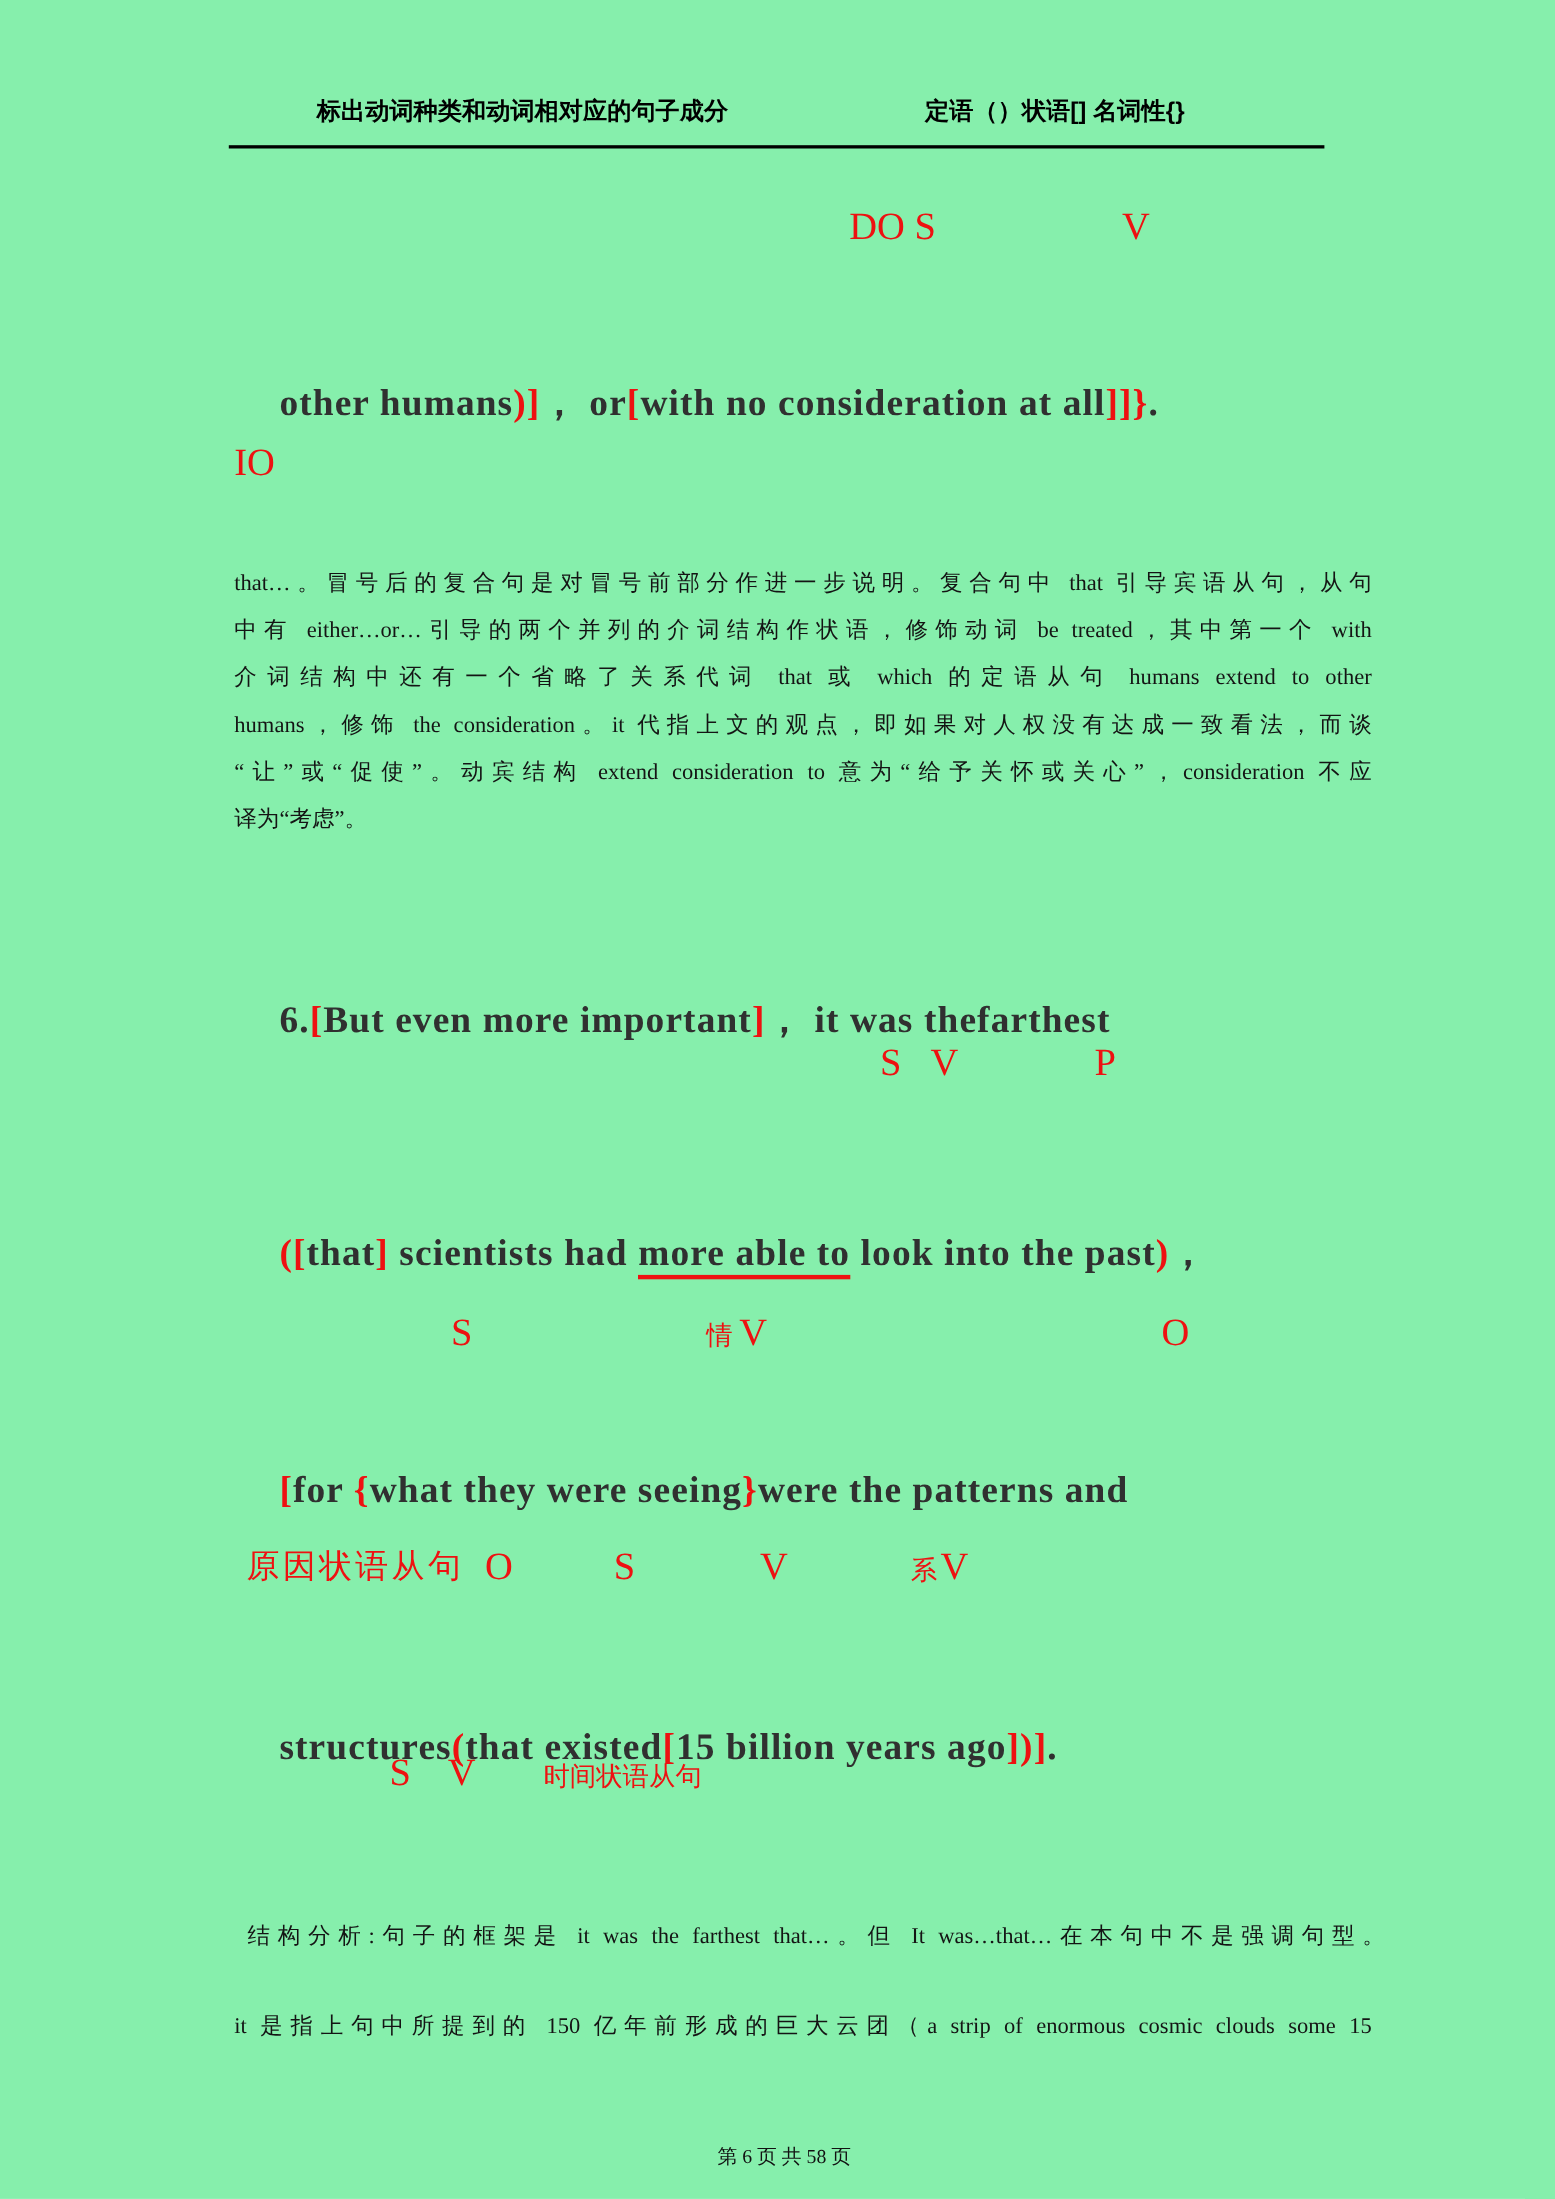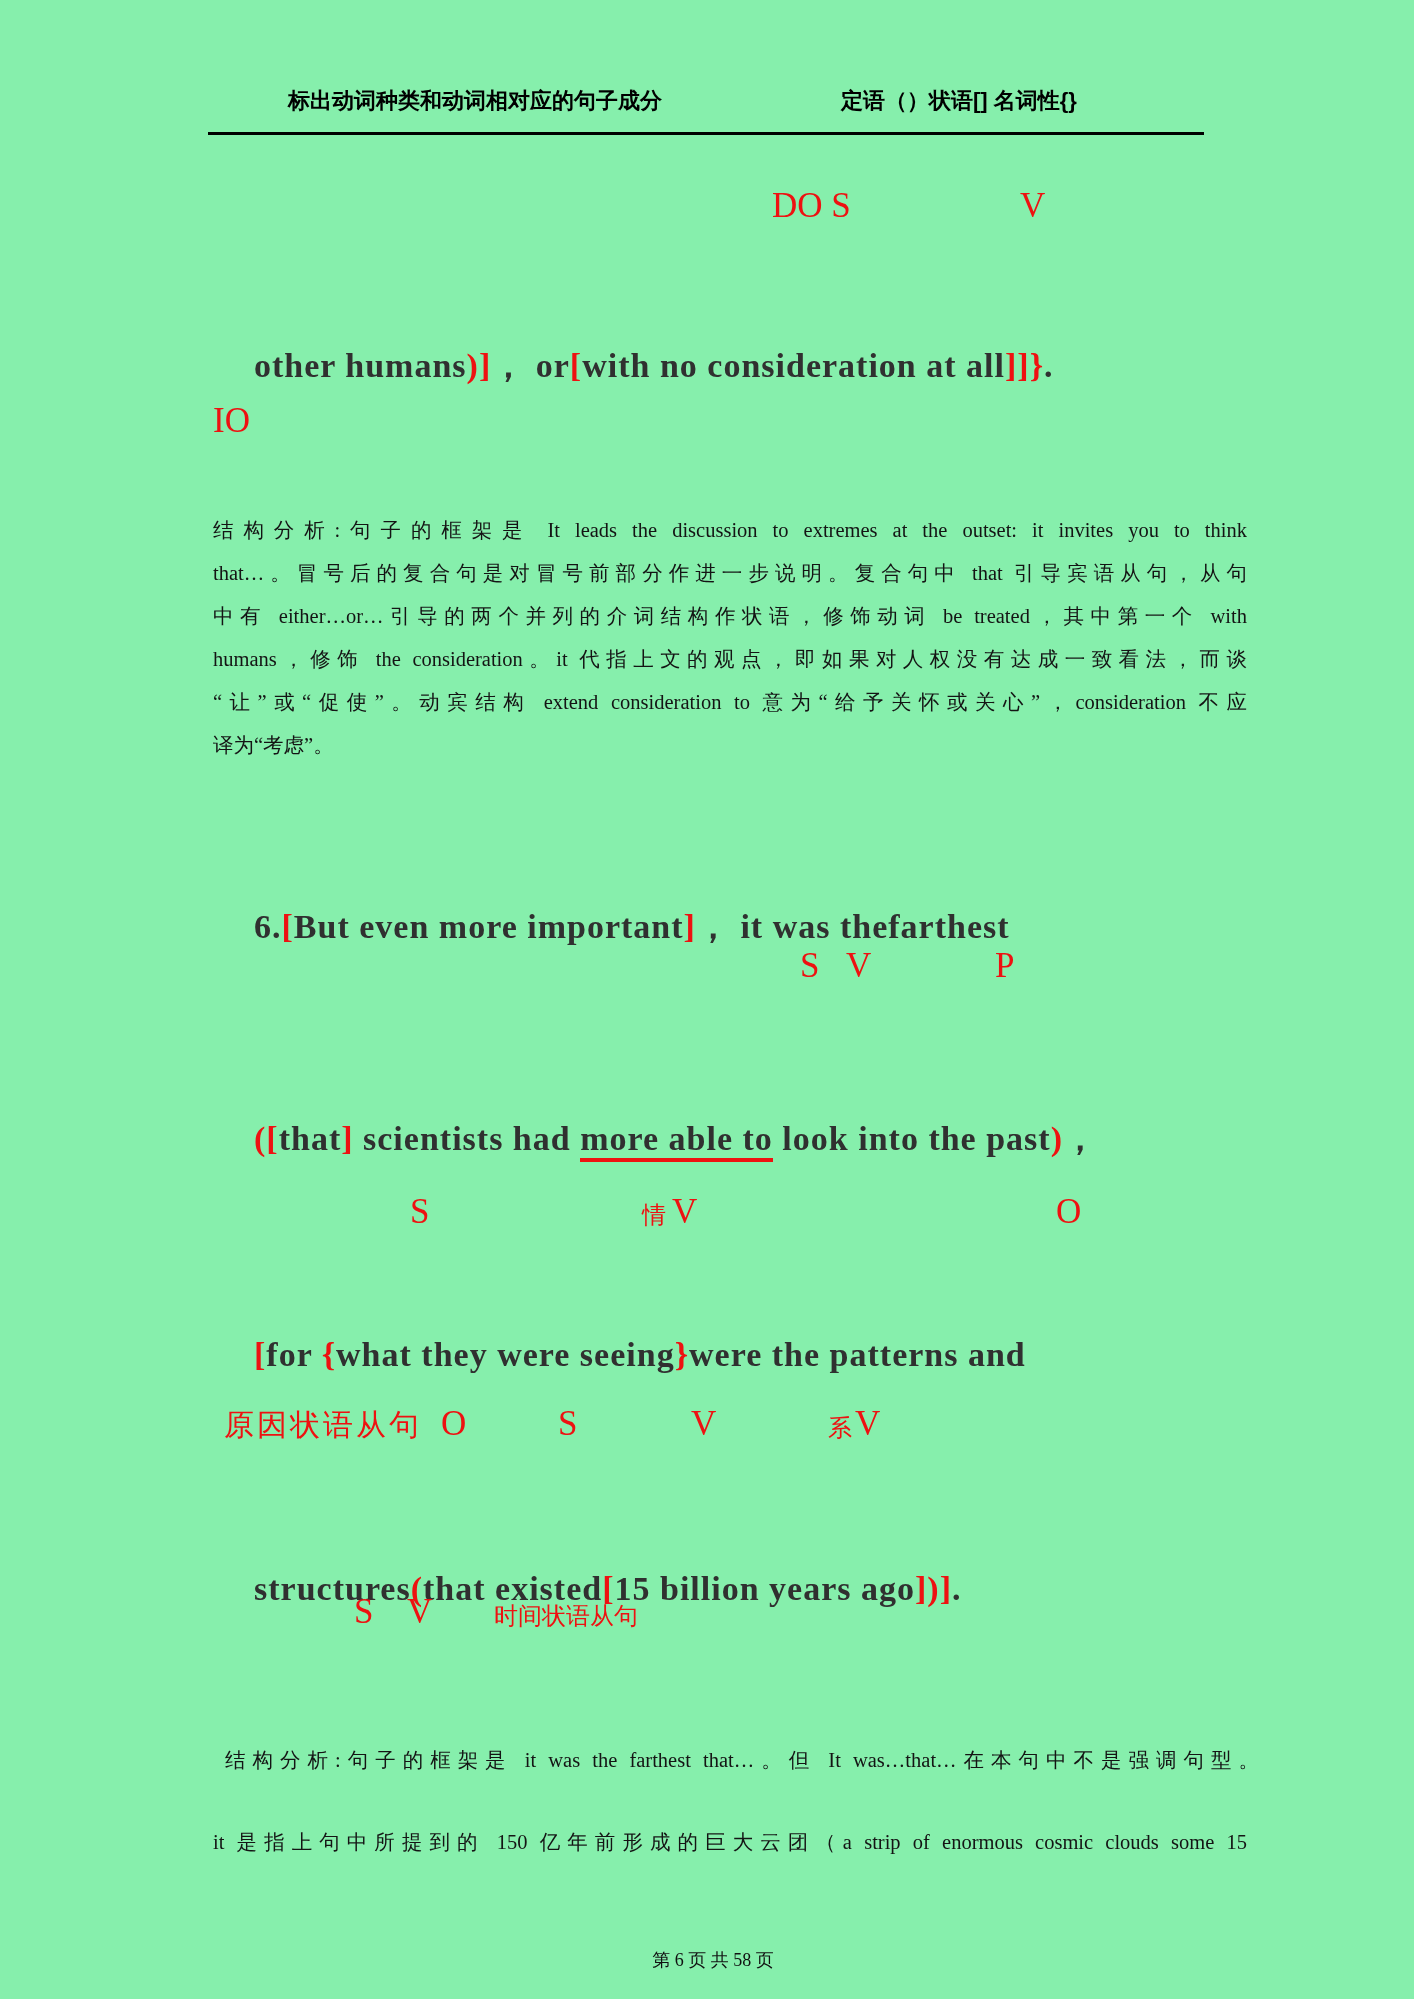--- a/index.html
+++ b/index.html
@@ -77,23 +77,23 @@
   <span class="ann" style="left:772px;top:188px;">DO S</span>
   <span class="ann" style="left:1020px;top:188px;">V</span>
 
   <div class="sline" style="top:305px;">
     <span>other humans</span><span class="r">)]</span><span>， or</span><span class="r">[</span><span>with no consideration at all</span><span class="r">]]}</span><span>.</span>
   </div>
 
   <span class="ann" style="left:213px;top:403px;">IO</span>
 
   <div class="para" style="top:509px;">
-    <div class="pline">结构分析:句子的框架是 It leads the discussion to extremes at the outset: it invites you to think</div>
     <div class="pline">that…。冒号后的复合句是对冒号前部分作进一步说明。复合句中 that 引导宾语从句，从句</div>
     <div class="pline">中有 either…or…引导的两个并列的介词结构作状语，修饰动词 be treated，其中第一个 with</div>
+    <div class="pline">介词结构中还有一个省略了关系代词 that 或 which 的定语从句 humans extend to other</div>
     <div class="pline">humans，修饰 the consideration。it 代指上文的观点，即如果对人权没有达成一致看法，而谈</div>
     <div class="pline">“让”或“促使”。动宾结构 extend consideration to 意为“给予关怀或关心”，consideration 不应</div>
     <div class="pline no-j">译为“考虑”。</div>
   </div>
 
   <div class="sline" style="top:866px;">
     <span>6.</span><span class="r">[</span><span>But even more important</span><span class="r">]</span><span>， it was thefarthest</span>
   </div>
 
   <span class="ann" style="left:800px;top:948px;">S</span>

